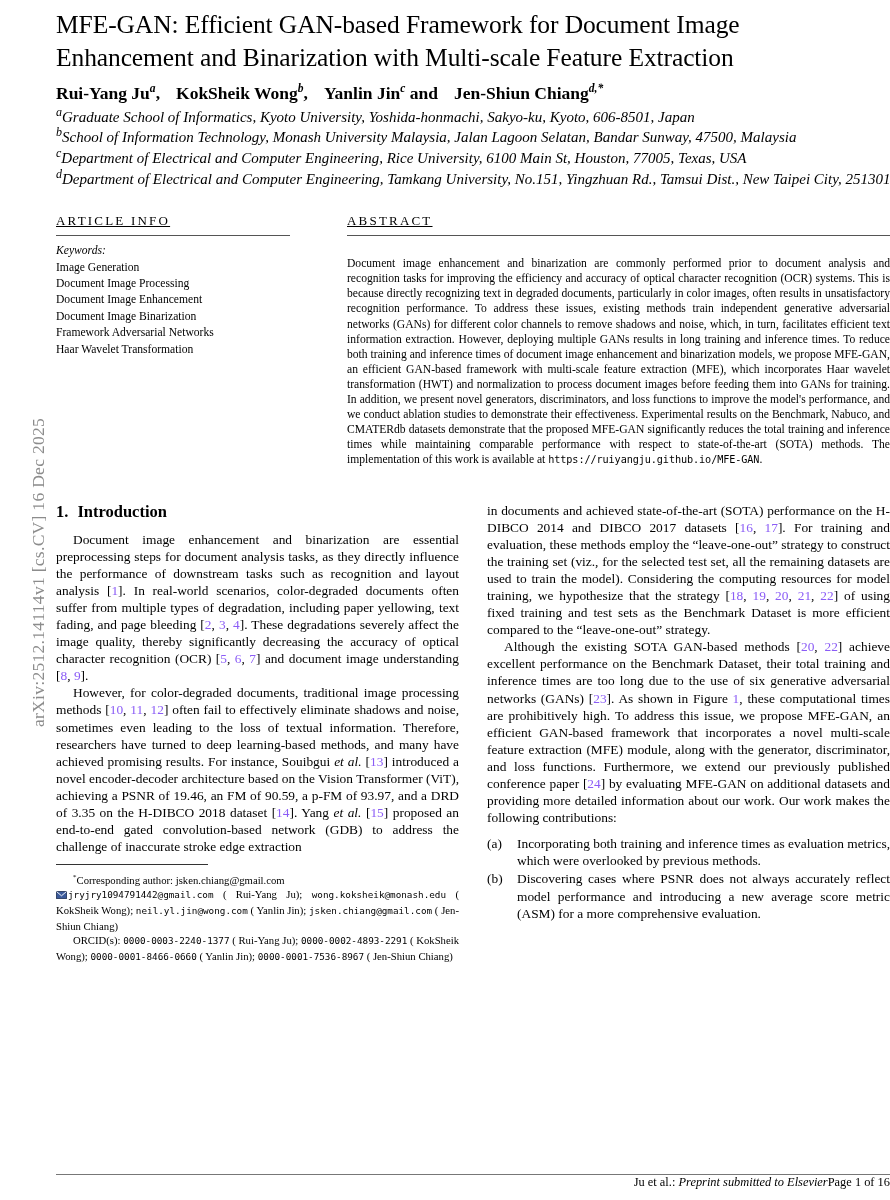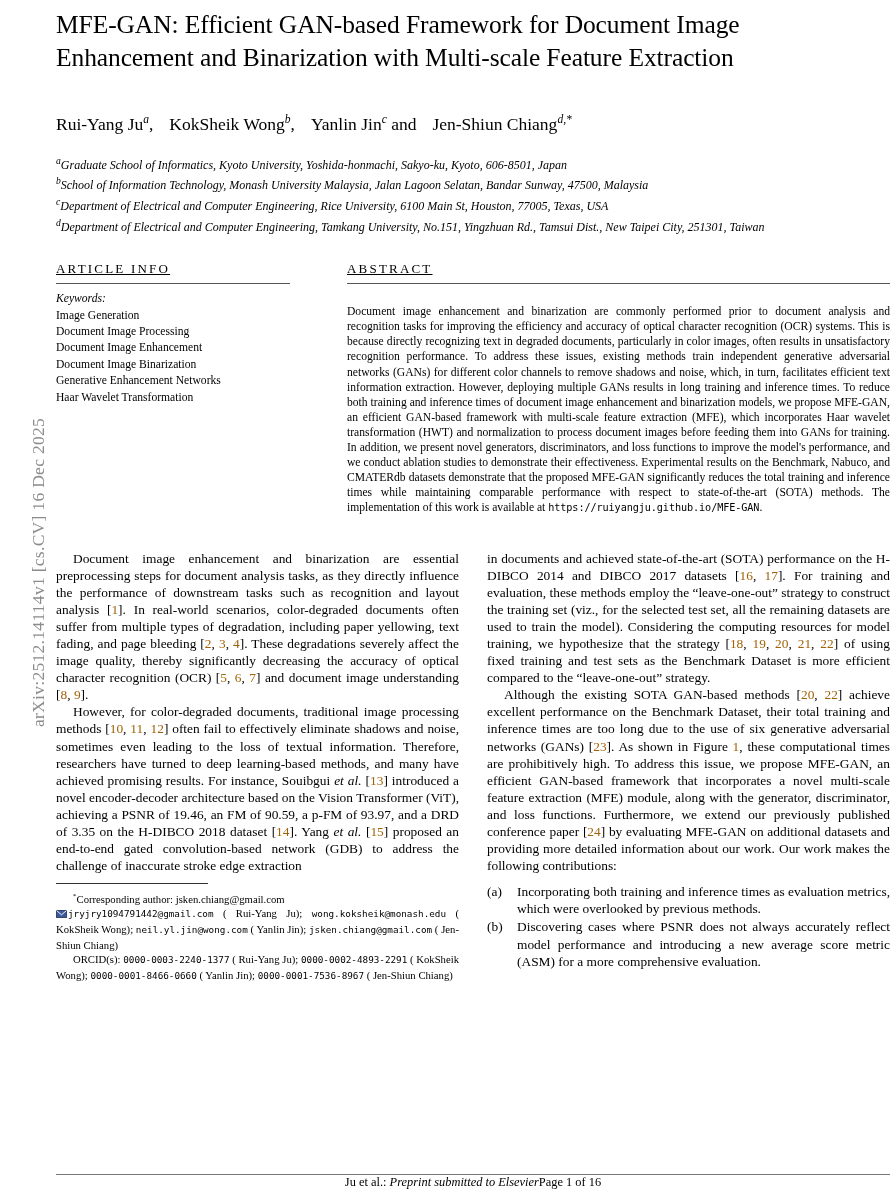--- a/index.html
+++ b/index.html
@@ -50,34 +50,34 @@
   .title {
     font-size: 25.5px;
     line-height: 33px;
     margin-top: 8px;
     letter-spacing: -0.1px;
   }
   .title .ln { display: block; }
 
   
   .authors {
-    margin-top: 33px;
+    margin-top: 2px;
     font-size: 17.5px;
     line-height: 24px;
+    font-weight: bold;
   }
   .authors .au { white-space: nowrap; }
   .authors .gap { display: inline-block; width: 16px; }
   sup { font-size: 0.66em; vertical-align: super; font-style: italic; }
   sup.nostyle { font-style: normal; }
 
   
   .affils {
-    margin-top: 17px;
     font-style: italic;
-    font-size: 12px;
+    font-size: 15px;
     line-height: 15.6px;
   }
   .affils .af { display: block; white-space: nowrap; }
   .affils sup { font-size: 0.8em; }
 
   
   .infoabs {
     display: flex;
     margin-top: 26px;
   }
@@ -137,21 +137,21 @@
 
   p.para {
     margin: 0;
     font-size: 13.4px;
     line-height: 17.1px;
     text-align: justify;
     text-indent: 17px;
     hyphens: none;
   }
   p.para.noind { text-indent: 0; }
-  .cite { color: #a16207; }
+  .cite { color: #8b5cf6; }
 
   
   .contrib {
     margin: 9px 0 0 0;
     font-size: 13.4px;
     line-height: 17.1px;
   }
   .contrib .item {
     display: flex;
     margin-bottom: 1px;
@@ -205,21 +205,21 @@
     width: 834px;
     border: 0;
     border-top: 1px solid #777;
   }
   .footer {
     position: absolute;
     left: 56px;
     top: 1174px;
     width: 834px;
     display: flex;
-    justify-content: center;
+    justify-content: flex-end;
     font-size: 12.4px;
     line-height: 17px;
   }
   .footer .left i { font-style: italic; }
 </style>
 </head>
 <body>
 
 <div class="page">
 
@@ -241,37 +241,40 @@
         <span class="af"><sup>d</sup>Department of Electrical and Computer Engineering, Tamkang University, No.151, Yingzhuan Rd., Tamsui Dist., New Taipei City, 251301, Taiwan</span>
       </div>
 
     <div class="infoabs">
 
       <div class="col-info">
         <div class="sec-head">ARTICLE INFO</div>
         <hr class="rule">
         <div class="kw">
           <span class="kwtitle">Keywords:</span>
-          <span class="kwlist"><span class="kwitem">Image Generation</span><span class="kwitem">Document Image Processing</span><span class="kwitem">Document Image Enhancement</span><span class="kwitem">Document Image Binarization</span><span class="kwitem">Generative Enhancement Networks</span><span class="kwitem">Haar Wavelet Transformation</span></span>
+          <span class="kwlist"><span class="kwitem">Image Generation</span><span class="kwitem">Document Image Processing</span><span class="kwitem">Document Image Enhancement</span><span class="kwitem">Document Image Binarization</span><span class="kwitem">Framework Adversarial Networks</span><span class="kwitem">Haar Wavelet Transformation</span></span>
         </div>
       </div>
 
       <div class="col-abs">
         <div class="sec-head">ABSTRACT</div>
         <hr class="rule">
         <div class="abstract">
           <span>Document image enhancement and binarization are commonly performed prior to document analysis and recognition tasks for improving the efficiency and accuracy of optical character recognition (OCR) systems. This is because directly recognizing text in degraded documents, particularly in color images, often results in unsatisfactory recognition performance. To address these issues, existing methods train independent generative adversarial networks (GANs) for different color channels to remove shadows and noise, which, in turn, facilitates efficient text information extraction. However, deploying multiple GANs results in long training and inference times. To reduce both training and inference times of document image enhancement and binarization models, we propose MFE-GAN, an efficient GAN-based framework with multi-scale feature extraction (MFE), which incorporates Haar wavelet transformation (HWT) and normalization to process document images before feeding them into GANs for training. In addition, we present novel generators, discriminators, and loss functions to improve the model's performance, and we conduct ablation studies to demonstrate their effectiveness. Experimental results on the Benchmark, Nabuco, and CMATERdb datasets demonstrate that the proposed MFE-GAN significantly reduces the total training and inference times while maintaining comparable performance with respect to state-of-the-art (SOTA) methods. The implementation of this work is available at </span><span class="mono">https://ruiyangju.github.io/MFE-GAN</span><span>.</span>
         </div>
       </div>
 
     </div>
 
     <div class="body-cols">
 
       <div class="bcol">
+        <h2 class="s-head">
+          <span class="num">1.</span><span>Introduction</span>
+        </h2>
         <p class="para" id="lp1">Document image enhancement and binarization are essential preprocessing steps for document analysis tasks, as they directly influence the performance of downstream tasks such as recognition and layout analysis [<span class="cite">1</span>]. In real-world scenarios, color-degraded documents often suffer from multiple types of degradation, including paper yellowing, text fading, and page bleeding [<span class="cite">2</span>, <span class="cite">3</span>, <span class="cite">4</span>]. These degradations severely affect the image quality, thereby significantly decreasing the accuracy of optical character recognition (OCR) [<span class="cite">5</span>, <span class="cite">6</span>, <span class="cite">7</span>] and document image understanding [<span class="cite">8</span>, <span class="cite">9</span>].</p>
         <p class="para" id="lp2">However, for color-degraded documents, traditional image processing methods [<span class="cite">10</span>, <span class="cite">11</span>, <span class="cite">12</span>] often fail to effectively eliminate shadows and noise, sometimes even leading to the loss of textual information. Therefore, researchers have turned to deep learning-based methods, and many have achieved promising results. For instance, Souibgui <i>et al.</i> [<span class="cite">13</span>] introduced a novel encoder-decoder architecture based on the Vision Transformer (ViT), achieving a PSNR of 19.46, an FM of 90.59, a p-FM of 93.97, and a DRD of 3.35 on the H-DIBCO 2018 dataset [<span class="cite">14</span>]. Yang <i>et al.</i> [<span class="cite">15</span>] proposed an end-to-end gated convolution-based network (GDB) to address the challenge of inaccurate stroke edge extraction</p>
 
         <div class="footnote">
           <hr class="fn-rule">
           <div class="fn-body">
             <div class="fn-line fn-ind">
               <sup class="nostyle">*</sup><span>Corresponding author: jsken.chiang@gmail.com</span>
             </div>
             <div class="fn-line">

